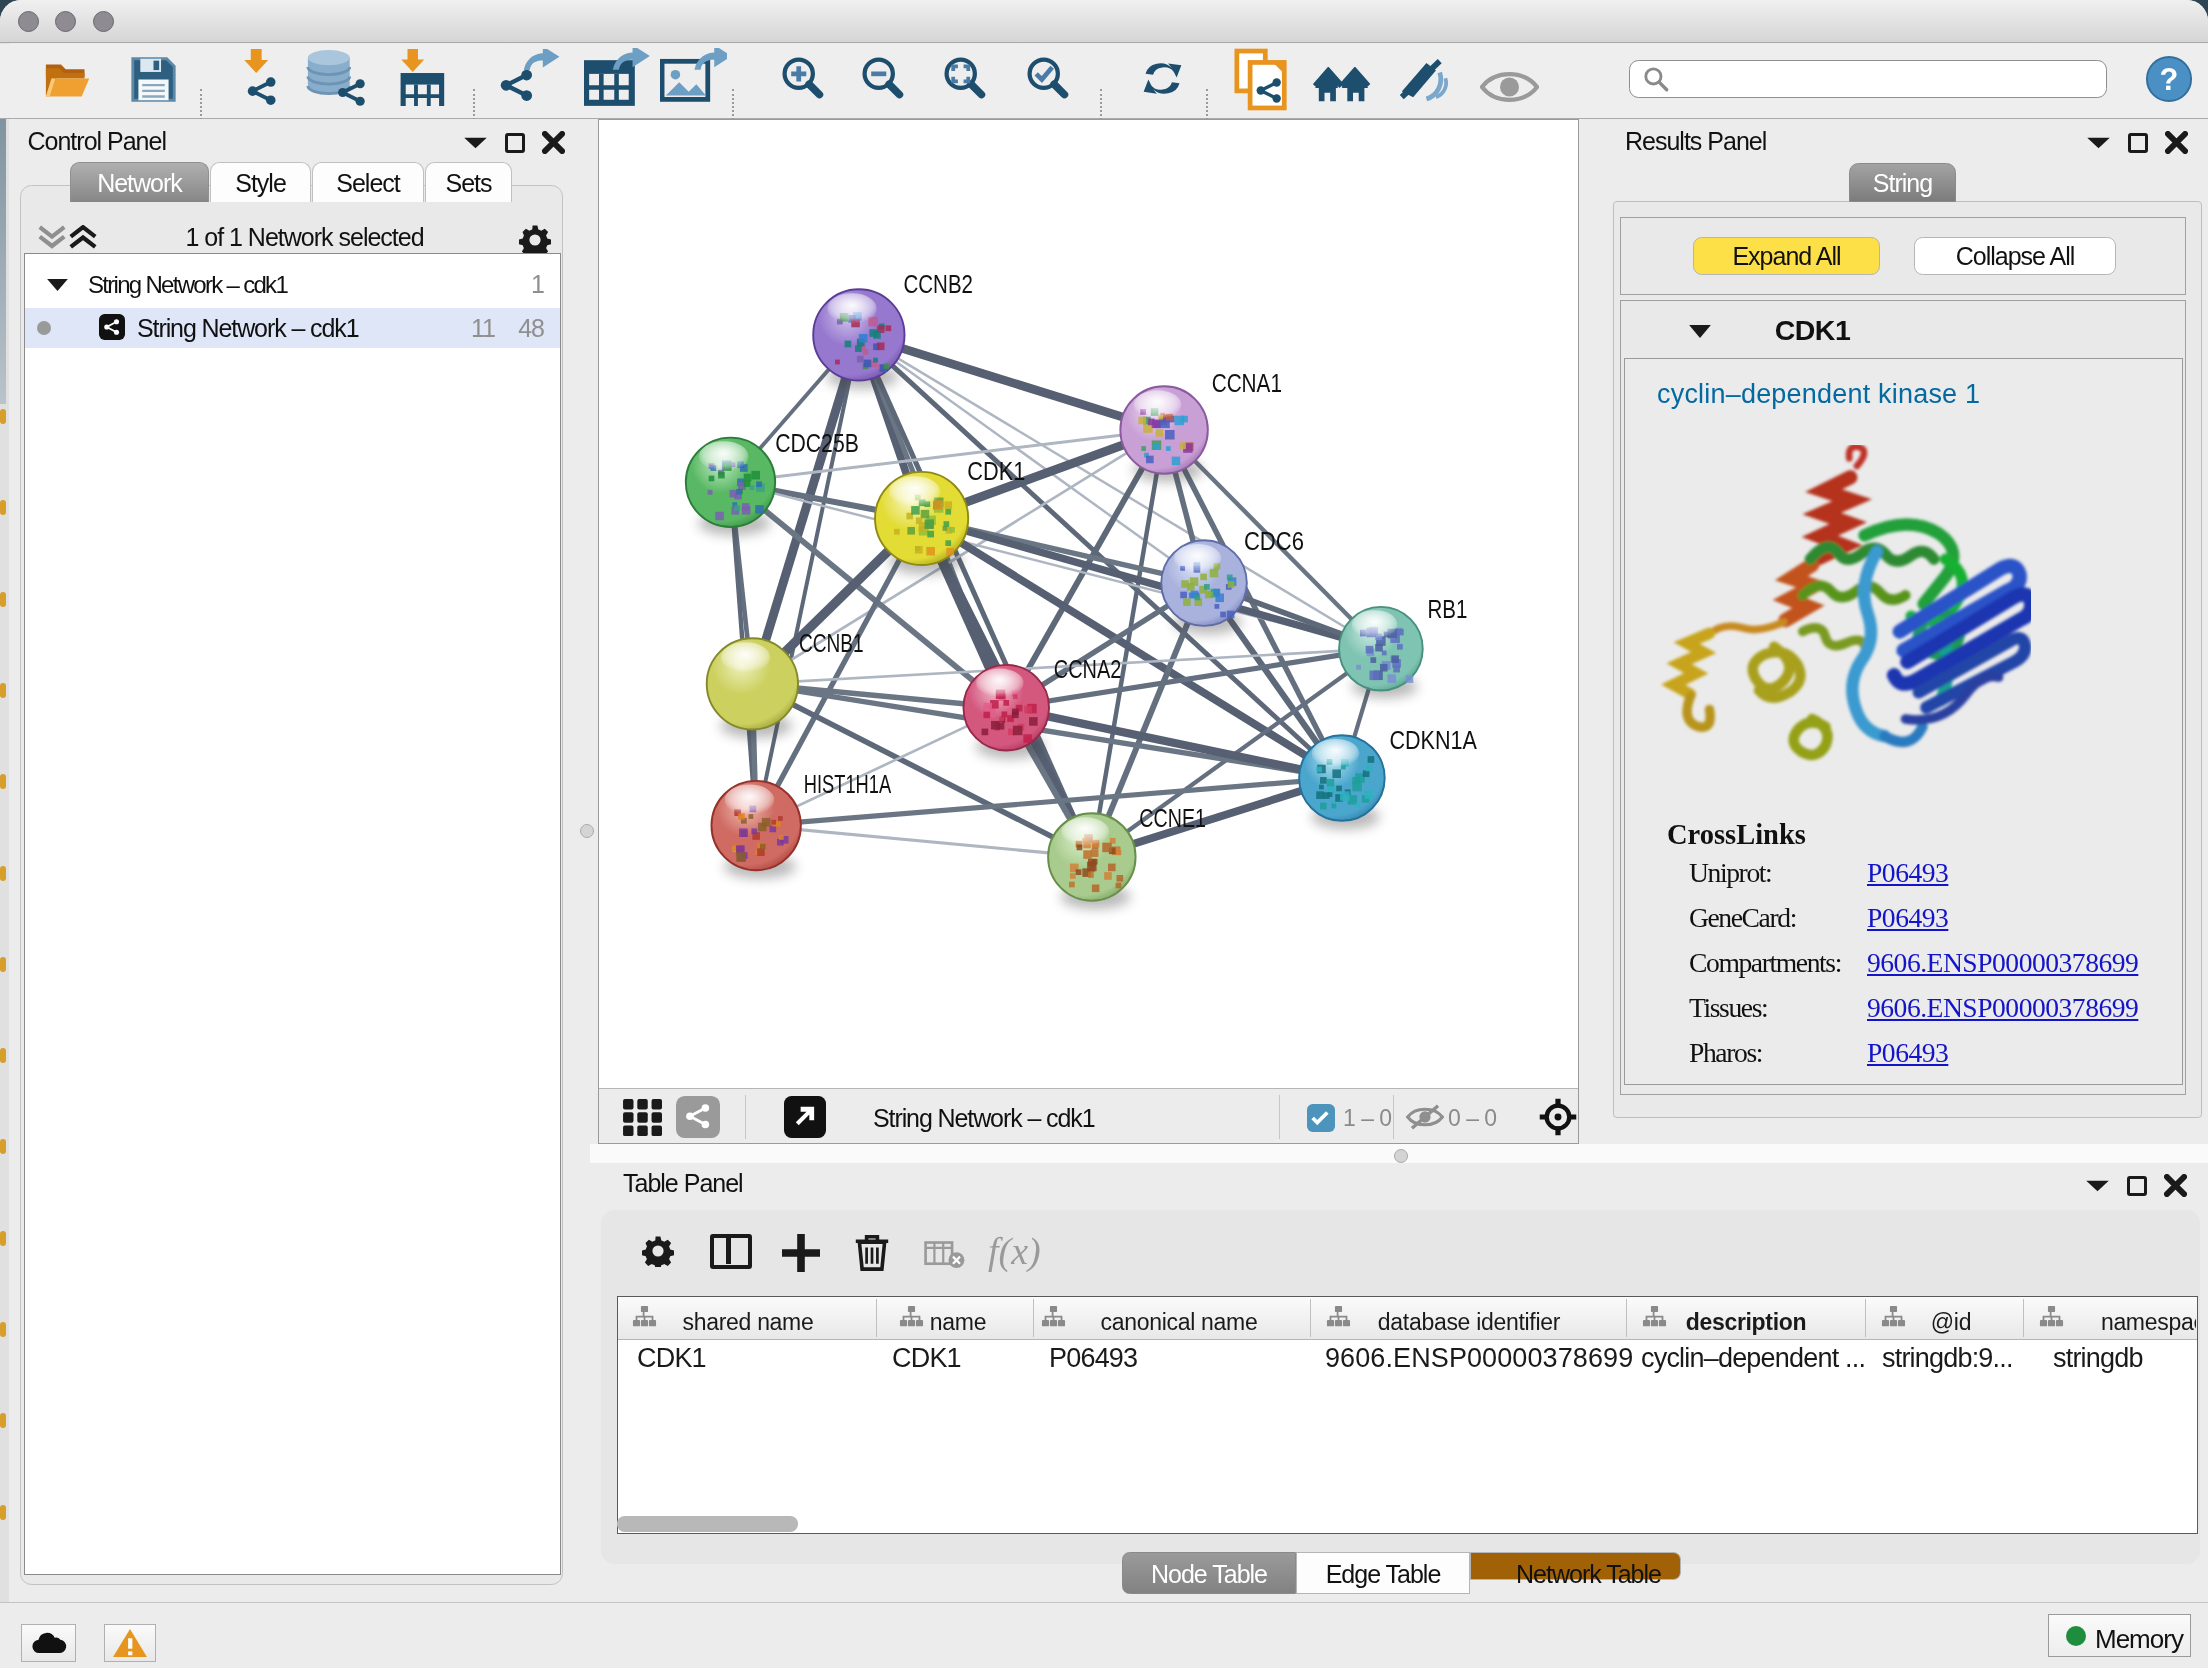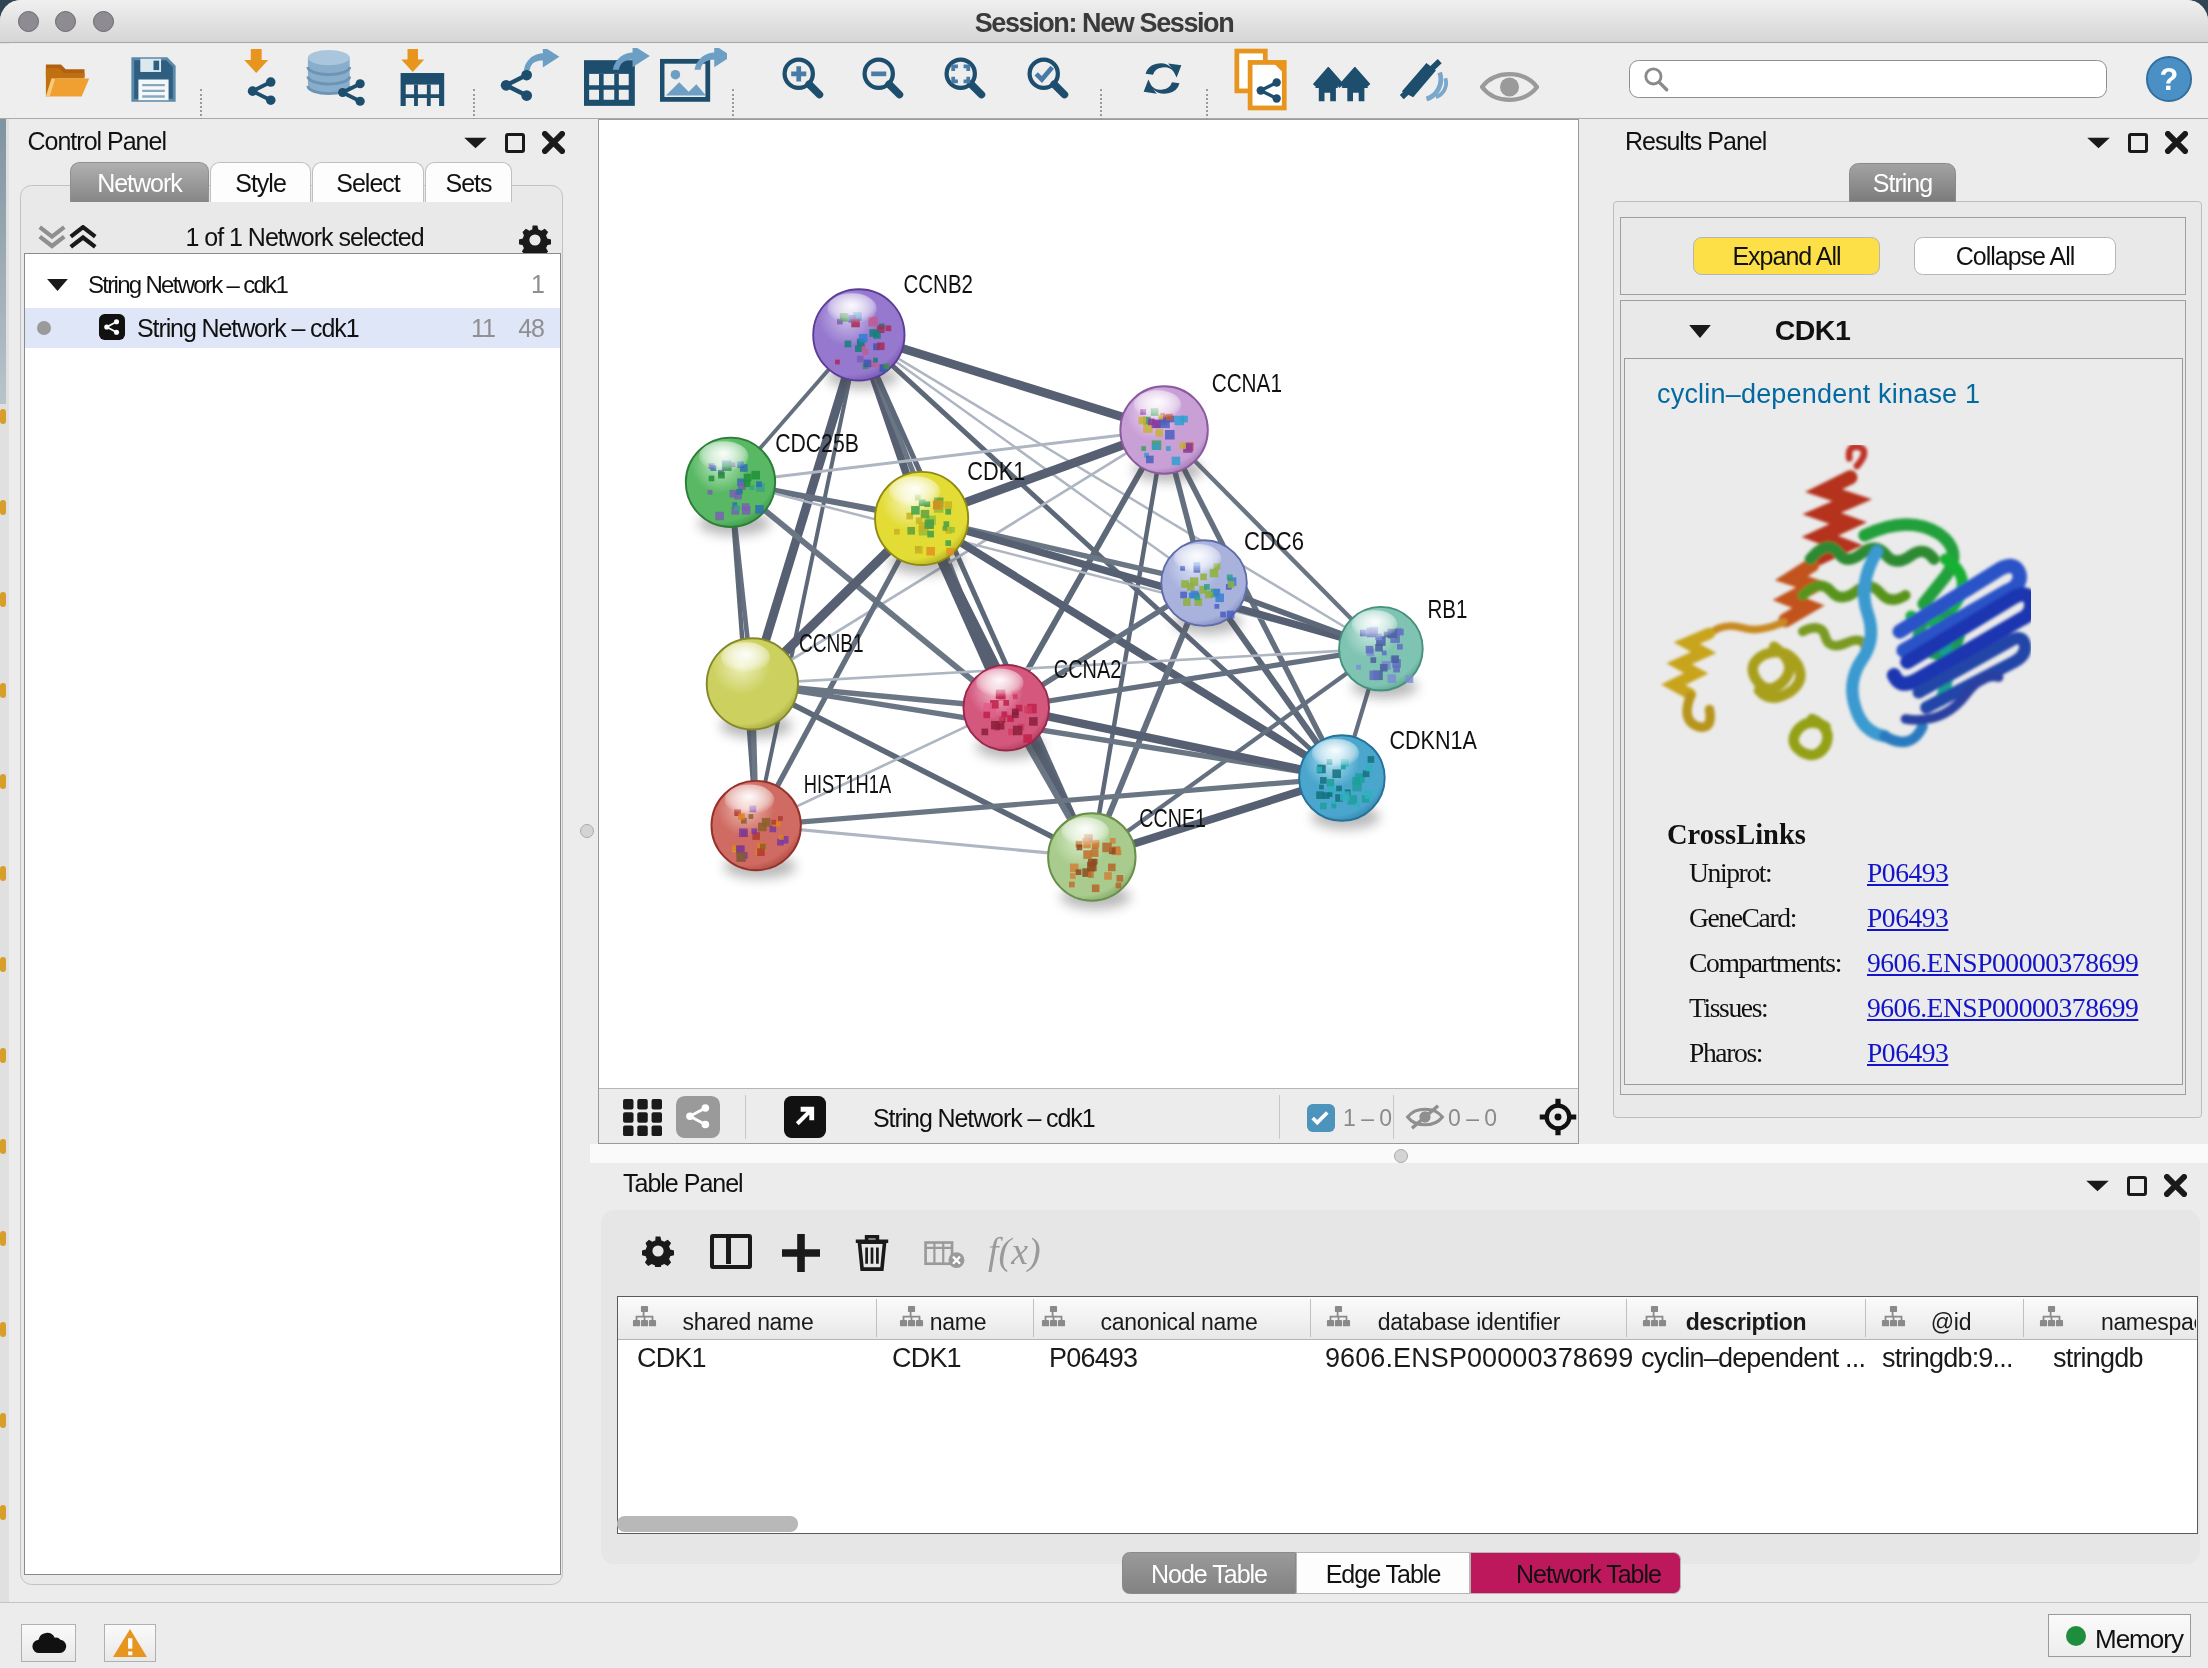--- a/index.html
+++ b/index.html
@@ -31,21 +31,20 @@
     <div style="position:absolute;left:0;top:1139px;width:5.7px;height:15px;background:#d79f2a;border-radius:2.9px;"></div>
     <div style="position:absolute;left:0;top:1231px;width:5.7px;height:15px;background:#d79f2a;border-radius:2.9px;"></div>
     <div style="position:absolute;left:0;top:1322px;width:5.7px;height:15px;background:#d79f2a;border-radius:2.9px;"></div>
     <div style="position:absolute;left:0;top:1413px;width:5.7px;height:15px;background:#d79f2a;border-radius:2.9px;"></div>
     <div style="position:absolute;left:0;top:1505px;width:5.7px;height:15px;background:#d79f2a;border-radius:2.9px;"></div>
 
   <div class="titlebar">
     <div class="tl" style="left:18px;"></div>
       <div class="tl" style="left:55px;"></div>
       <div class="tl" style="left:93px;"></div>
-    <div class="title">Session: New Session</div>
   </div>
   <div class="toolbar">
       <div style="position:absolute;left:200px;top:45px;height:63px;border-left:2.9px dotted #9a9a9a;"></div>
       <div style="position:absolute;left:473px;top:45px;height:63px;border-left:2.9px dotted #9a9a9a;"></div>
       <div style="position:absolute;left:732px;top:45px;height:63px;border-left:2.9px dotted #9a9a9a;"></div>
       <div style="position:absolute;left:1100px;top:45px;height:63px;border-left:2.9px dotted #9a9a9a;"></div>
       <div style="position:absolute;left:1206px;top:45px;height:63px;border-left:2.9px dotted #9a9a9a;"></div>
     </div>
   <div style="position:absolute;left:42px;top:55px;"><svg width="53" height="49" viewBox="0 0 56 52" style="">
 <path d="M4 10 h16 l5 5 h20 v8 h-41 z" fill="#b06010"></path>
@@ -968,21 +967,21 @@
     </div>
     <div style="position:absolute;left:637px;top:1345px;font-size:27px;letter-spacing:-0.8px;color:#1a1a1a;line-height:27px;">CDK1</div>
     <div style="position:absolute;left:892px;top:1345px;font-size:27px;letter-spacing:-0.8px;color:#1a1a1a;line-height:27px;">CDK1</div>
     <div style="position:absolute;left:1049px;top:1345px;font-size:27px;letter-spacing:-0.8px;color:#1a1a1a;line-height:27px;">P06493</div>
     <div style="position:absolute;left:1325px;top:1345px;font-size:27px;letter-spacing:0.1px;color:#1a1a1a;line-height:27px;">9606.ENSP00000378699</div>
     <div style="position:absolute;left:1641px;top:1345px;font-size:27px;letter-spacing:-0.8px;color:#1a1a1a;line-height:27px;">cyclin–dependent ...</div>
     <div style="position:absolute;left:1882px;top:1345px;font-size:27px;letter-spacing:-0.8px;color:#1a1a1a;line-height:27px;">stringdb:9...</div>
     <div style="position:absolute;left:2053px;top:1345px;font-size:27px;letter-spacing:-0.8px;color:#1a1a1a;line-height:27px;">stringdb</div>
   <div style="position:absolute;left:1122px;top:1552px;width:174px;height:42px;background:linear-gradient(#9a9a9a,#828282);border:1px solid #8a8a8a;border-radius:7.6px 0 0 7.6px;color:#fff;font-size:25px;letter-spacing:-1px;text-align:center;line-height:42px;">Node Table</div>
   <div style="position:absolute;left:1296px;top:1552px;width:174px;height:42px;background:#fdfdfd;border:1px solid #b5b5b5;color:#111;font-size:25px;letter-spacing:-1px;text-align:center;line-height:42px;">Edge Table</div>
-  <div style="position:absolute;left:1470px;top:1552px;width:211px;height:42px;background:#be185d;border:1px solid #b5b5b5;border-radius:0 7.6px 7.6px 0;color:#111;font-size:25px;letter-spacing:-1px;text-align:center;line-height:42px;padding-left:26px;">Network Table</div>
+  <div style="position:absolute;left:1470px;top:1552px;width:211px;height:28px;background:#a16207;border:1px solid #b5b5b5;border-radius:0 7.6px 7.6px 0;color:#111;font-size:25px;letter-spacing:-1px;text-align:center;line-height:42px;padding-left:26px;">Network Table</div>
 
   <div style="position:absolute;left:0;top:1602px;width:2208px;height:67px;background:#ececec;border-top:1.9px solid #c4c4c4;"></div>
   <div style="position:absolute;left:21px;top:1624px;width:55px;height:38px;background:linear-gradient(#fafafa,#e8e8e8);border:1.9px solid #b0b0b0;"></div>
   <svg width="38" height="27" viewBox="0 0 40 28" style="position:absolute;left:29.5px;top:1630px;">
       <path d="M10 24 a7 7 0 0 1 -1 -14 a9 9 0 0 1 17 -2 a6 6 0 0 1 6 2 a7 7 0 0 1 -2 14 z" fill="#111"></path>
     </svg>
   <div style="position:absolute;left:104px;top:1624px;width:52px;height:38px;background:linear-gradient(#fafafa,#e8e8e8);border:1.9px solid #b0b0b0;"></div>
   <svg width="38" height="32" viewBox="0 0 40 34" style="position:absolute;left:111px;top:1627px;">
       <path d="M20 2 L38 32 H2 z" fill="#e89520"></path>
       <rect x="18" y="12" width="4.5" height="11" fill="#fff"></rect>

